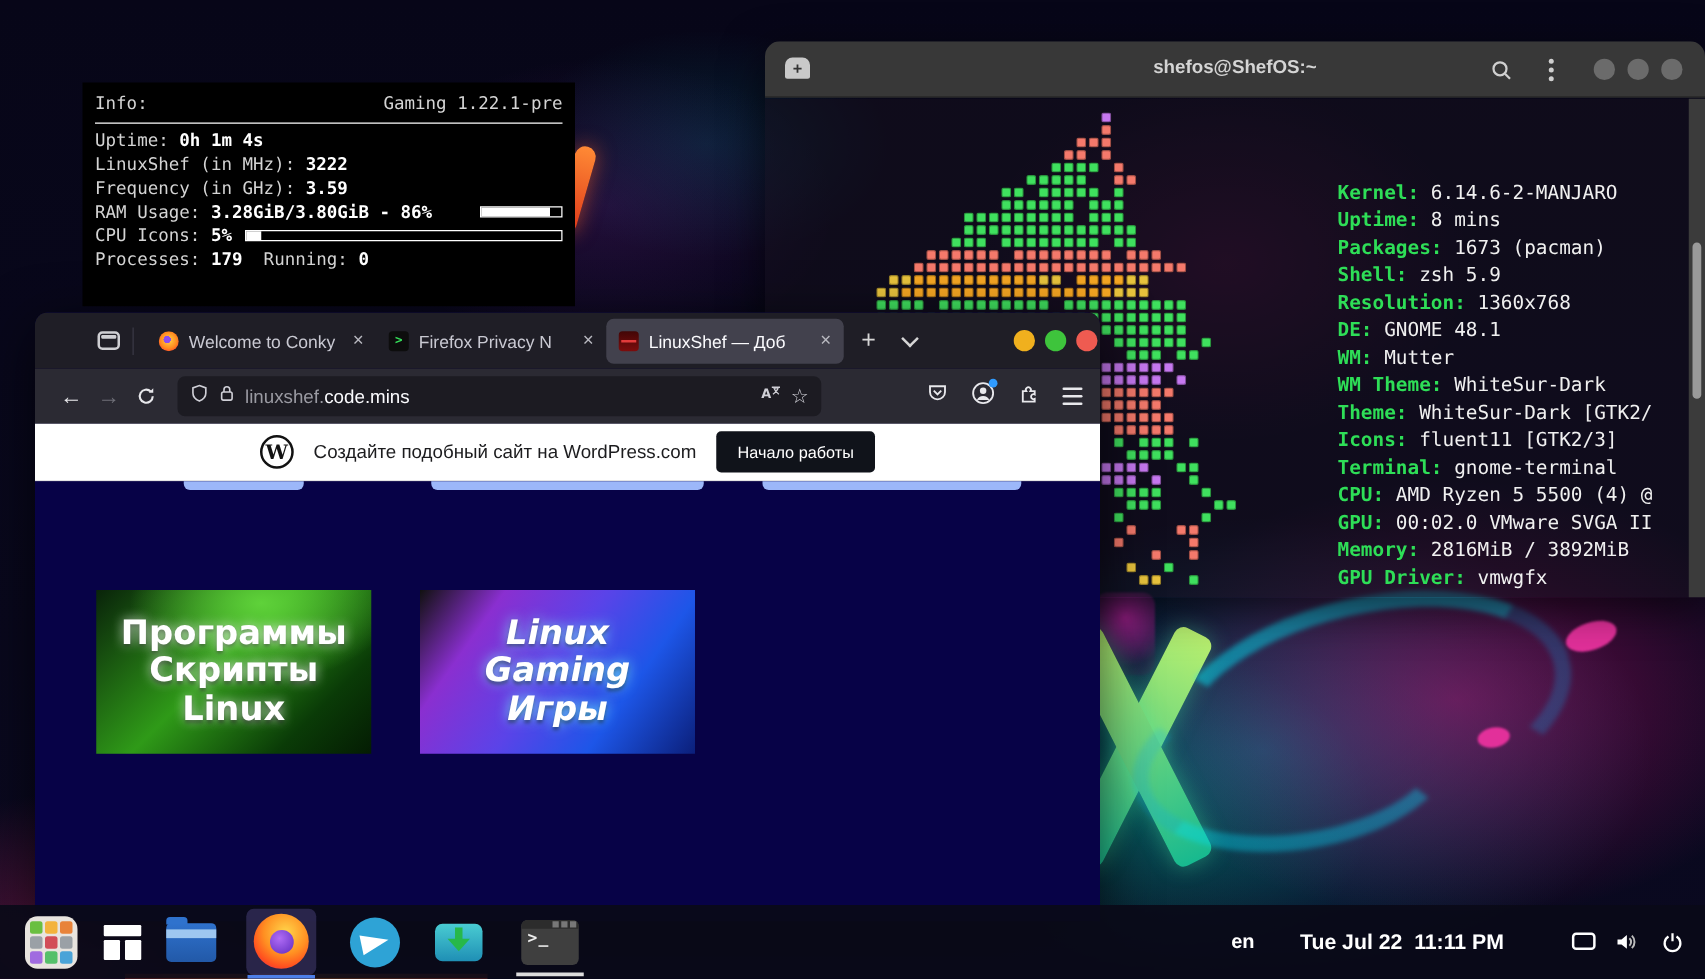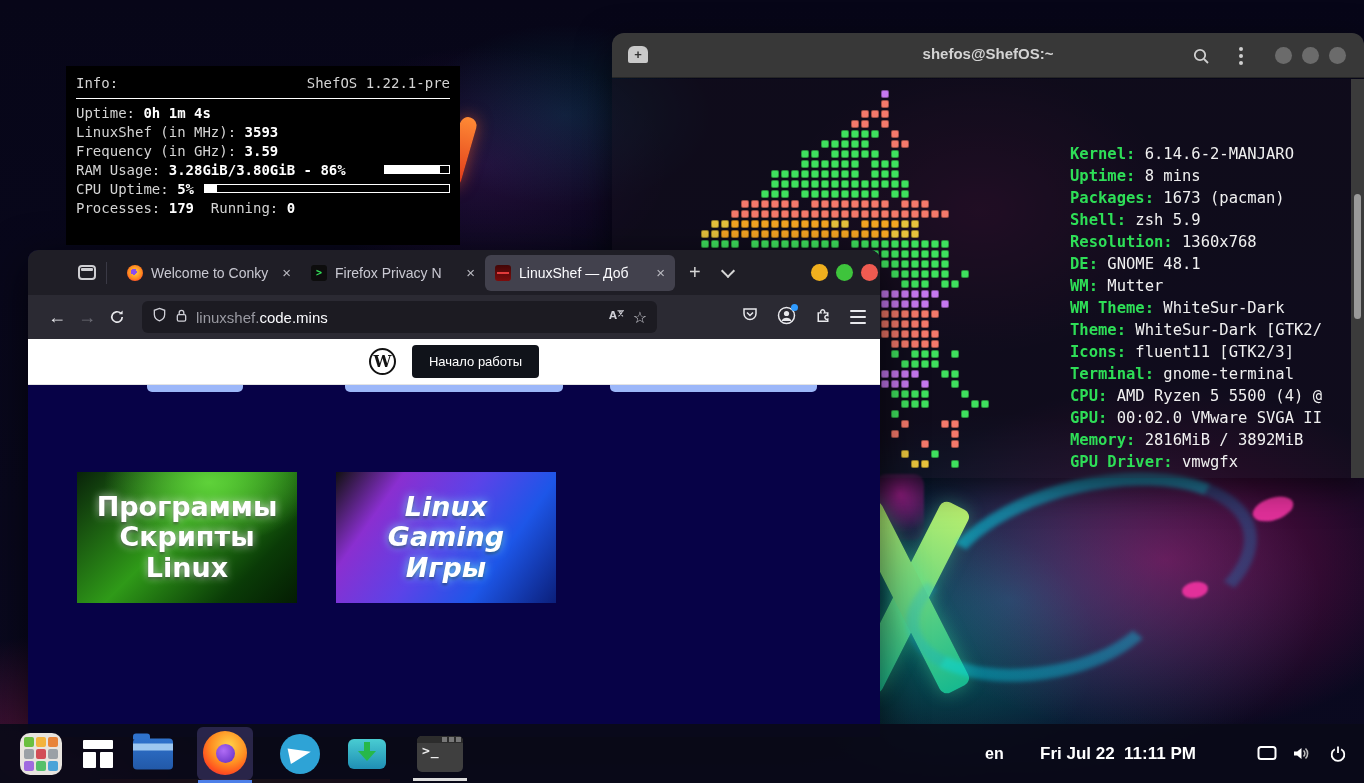--- a/index.html
+++ b/index.html
@@ -192,29 +192,29 @@
   <div class="swirl s1"></div>
   <div class="swirl s2"></div>
   <div class="blob b1"></div>
   <div class="blob b2"></div>
   <div class="bstrip"></div>
 </div>
 
 <div class="conky">
   <div class="c-head">
     <span class="lbl">Info:</span>
-    <span class="lbl">ShefOS 1.22.1-pre</span>
+    <span class="lbl">Gaming 1.22.1-pre</span>
   </div>
   <hr class="c-rule">
   <div>
       <div class="c-row"><span class="lbl">Uptime: </span><span class="val">0h 1m 4s</span></div>
-      <div class="c-row"><span class="lbl">LinuxShef (in MHz): </span><span class="val">3593</span></div>
+      <div class="c-row"><span class="lbl">LinuxShef (in MHz): </span><span class="val">3222</span></div>
       <div class="c-row"><span class="lbl">Frequency (in GHz): </span><span class="val">3.59</span></div>
       <div class="c-row"><span class="lbl">RAM Usage: </span><span class="val">3.28GiB/3.80GiB - 86%</span><div class="bar"><i style="width: 86%;"></i></div></div>
-      <div class="c-row"><span class="lbl">CPU Uptime: </span><span class="val">5%</span><div class="bar wide"><i style="width: 5%;"></i></div></div>
+      <div class="c-row"><span class="lbl">CPU Icons: </span><span class="val">5%</span><div class="bar wide"><i style="width: 5%;"></i></div></div>
       <div class="c-row"><span class="lbl">Processes: </span><span class="val">179</span><span class="lbl">  Running: </span><span class="val">0</span></div>
     </div>
 </div>
 
 <div class="term">
   <div class="term-head">
     <span class="newtab">+</span>
     <span class="term-title">shefos@ShefOS:~</span>
     <span class="t-ic" style="right:152px">
       <svg width="18" height="18" viewBox="0 0 18 18">
@@ -1542,20 +1542,21 @@
       <span class="burger">
           <b></b>
           <b></b>
           <b></b>
         </span>
     </span>
   </div>
 
   <div class="ff-banner">
     <span class="wp-logo">W</span>
+    <span class="banner-text">Создайте подобный сайт на WordPress.com</span>
     <span class="banner-btn">Начало работы</span>
   </div>
 
   <div class="ff-page">
     <div class="pstrip p1"></div>
     <div class="pstrip p2"></div>
     <div class="pstrip p3"></div>
 
     <div class="card-img c1">Программы
 Скрипты
@@ -1598,21 +1599,21 @@
     <div class="hd">
         <b></b>
         <b></b>
         <b></b>
       </div>
     <div class="pr">&gt;_</div>
   </div>
   <div class="termunder"></div>
 
   <span class="tb tb-lang">en</span>
-  <span class="tb tb-clock">Fri Jul 22  11:11 PM</span>
+  <span class="tb tb-clock">Tue Jul 22  11:11 PM</span>
   <span class="tb tb-ic m-ic">
     <svg width="20" height="17" viewBox="0 0 20 17">
         <rect x="1.5" y="2" width="17" height="12" rx="2.5" fill="none" stroke="#fff" stroke-width="2"></rect>
       </svg>
   </span>
   <span class="tb tb-ic v-ic">
     <svg width="20" height="17" viewBox="0 0 20 17">
         <path d="M2 6.5v4h3.2L9.5 14V3L5.2 6.5z" fill="#fff"></path>
         <path d="M11.5 5.5a4 4 0 0 1 0 6M13.5 3.5a7 7 0 0 1 0 10" fill="none" stroke="#bbb" stroke-width="1.6"></path>
       </svg>

